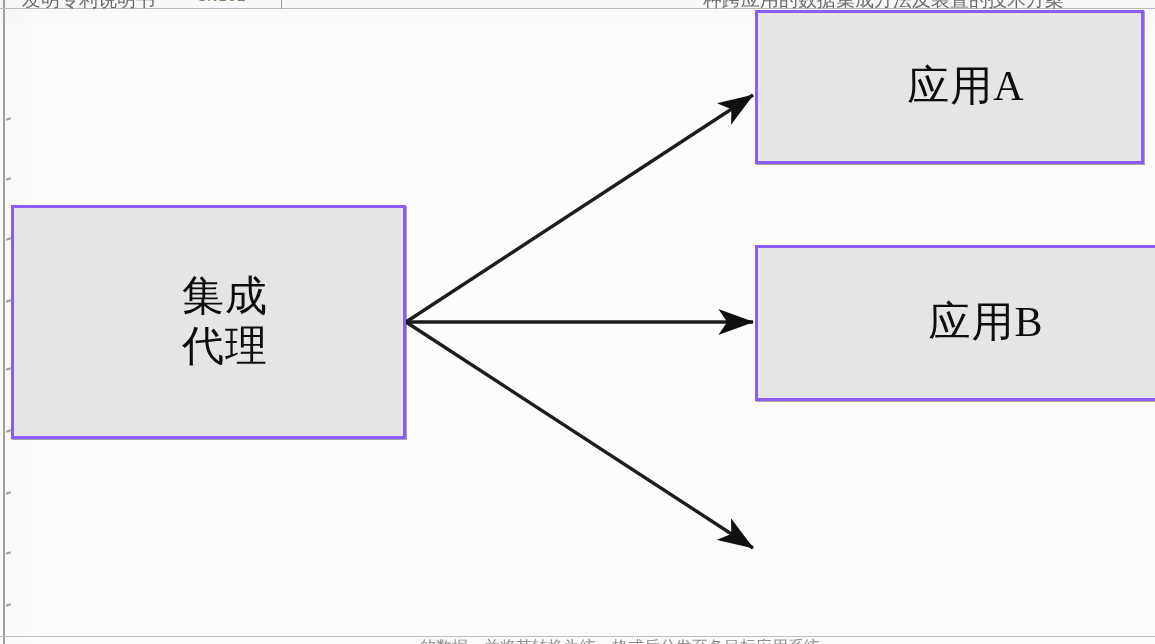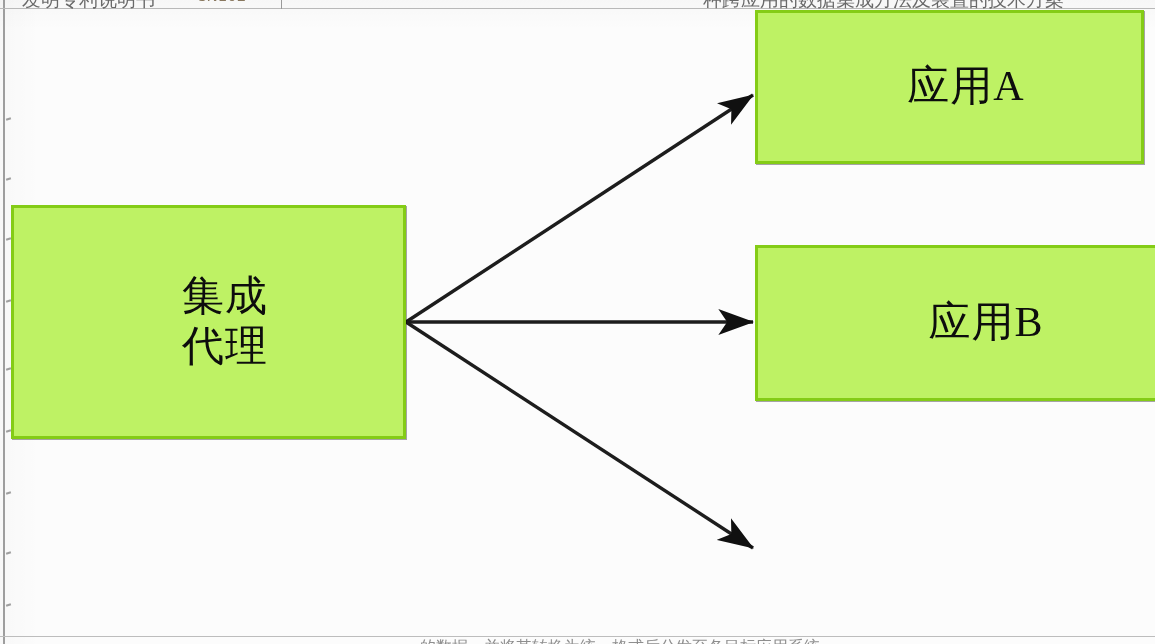--- a/index.html
+++ b/index.html
@@ -105,22 +105,22 @@
     color: #737373;
     white-space: nowrap;
     font-family: "DejaVu Sans", sans-serif;
     opacity: 0.8;
   }
 
   
   .node {
     position: absolute;
     box-sizing: border-box;
-    border: 3px solid #84cc16;
-    background: #bef264;
+    border: 3px solid #8b5cf6;
+    background: #e5e5e5;
     display: flex;
     align-items: center;
     justify-content: center;
     box-shadow: 1px 1px 0 rgba(0,0,0,0.35);
     padding-left: 33px;
   }
   .node .label {
     font-size: 42px;
     line-height: 1.18;
     color: #0d0d0d;

